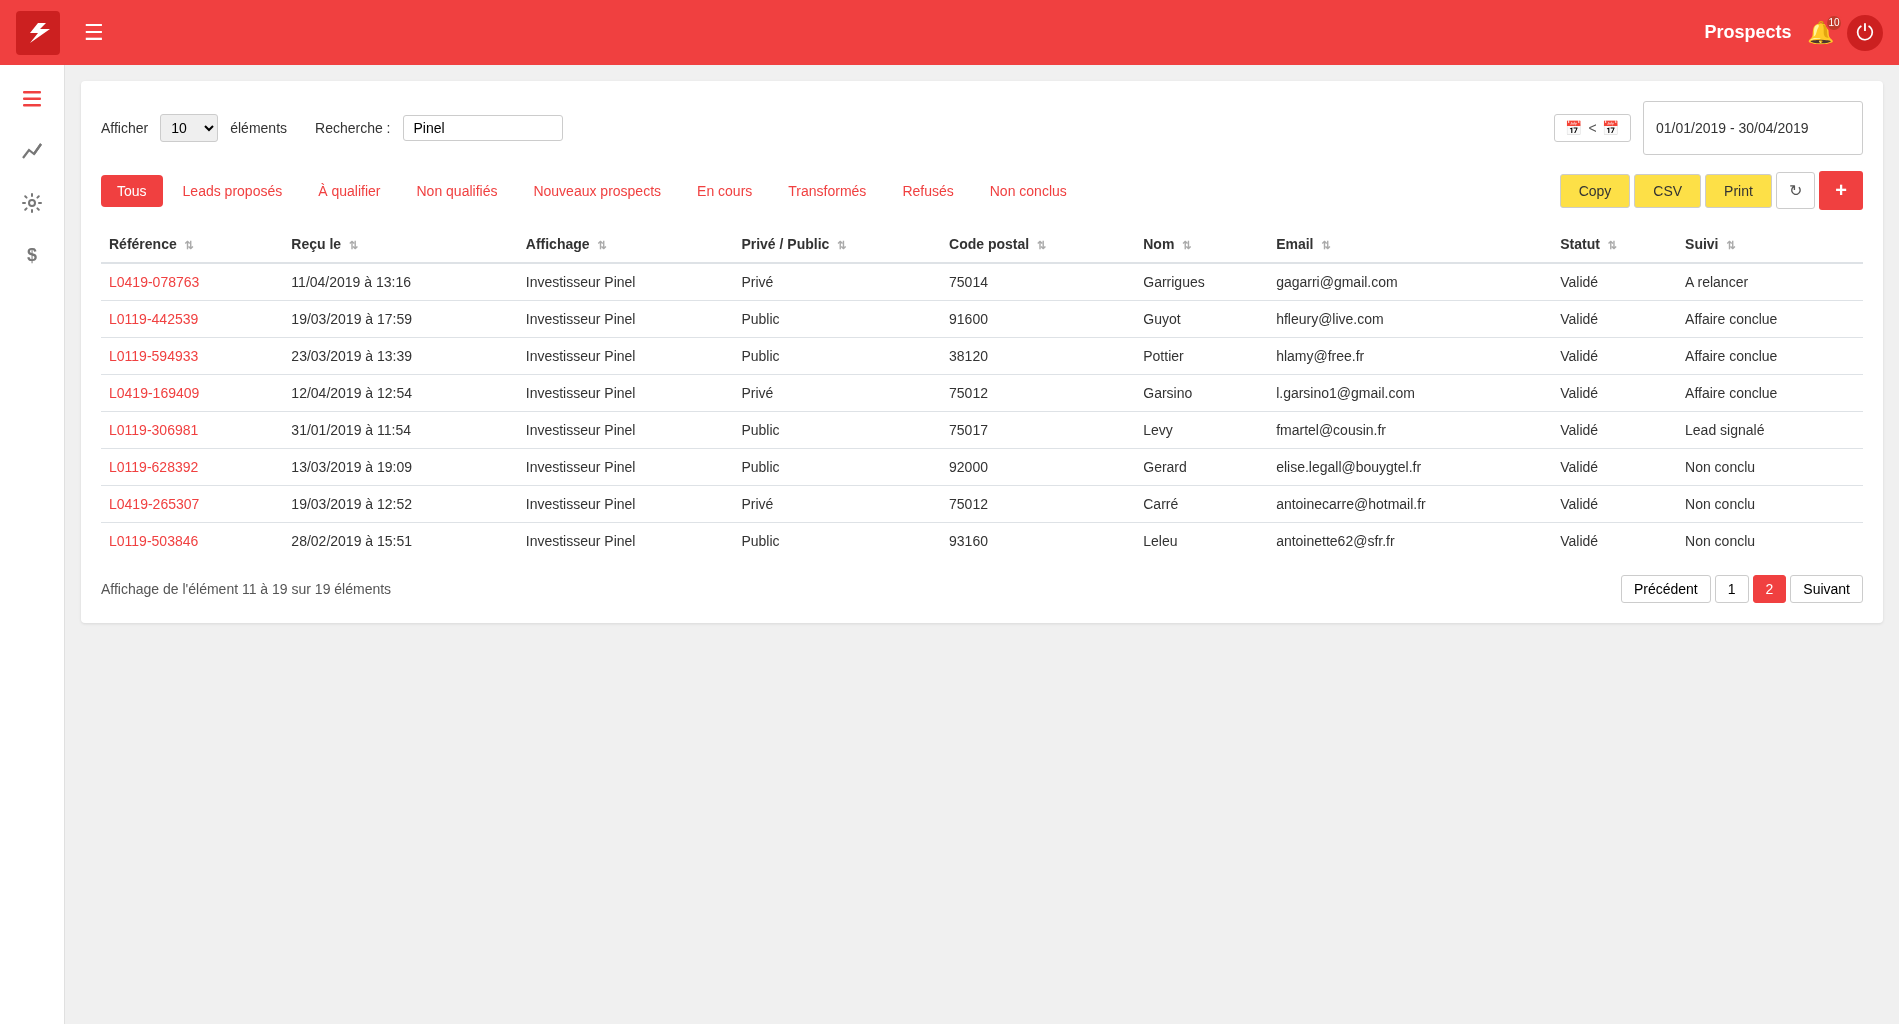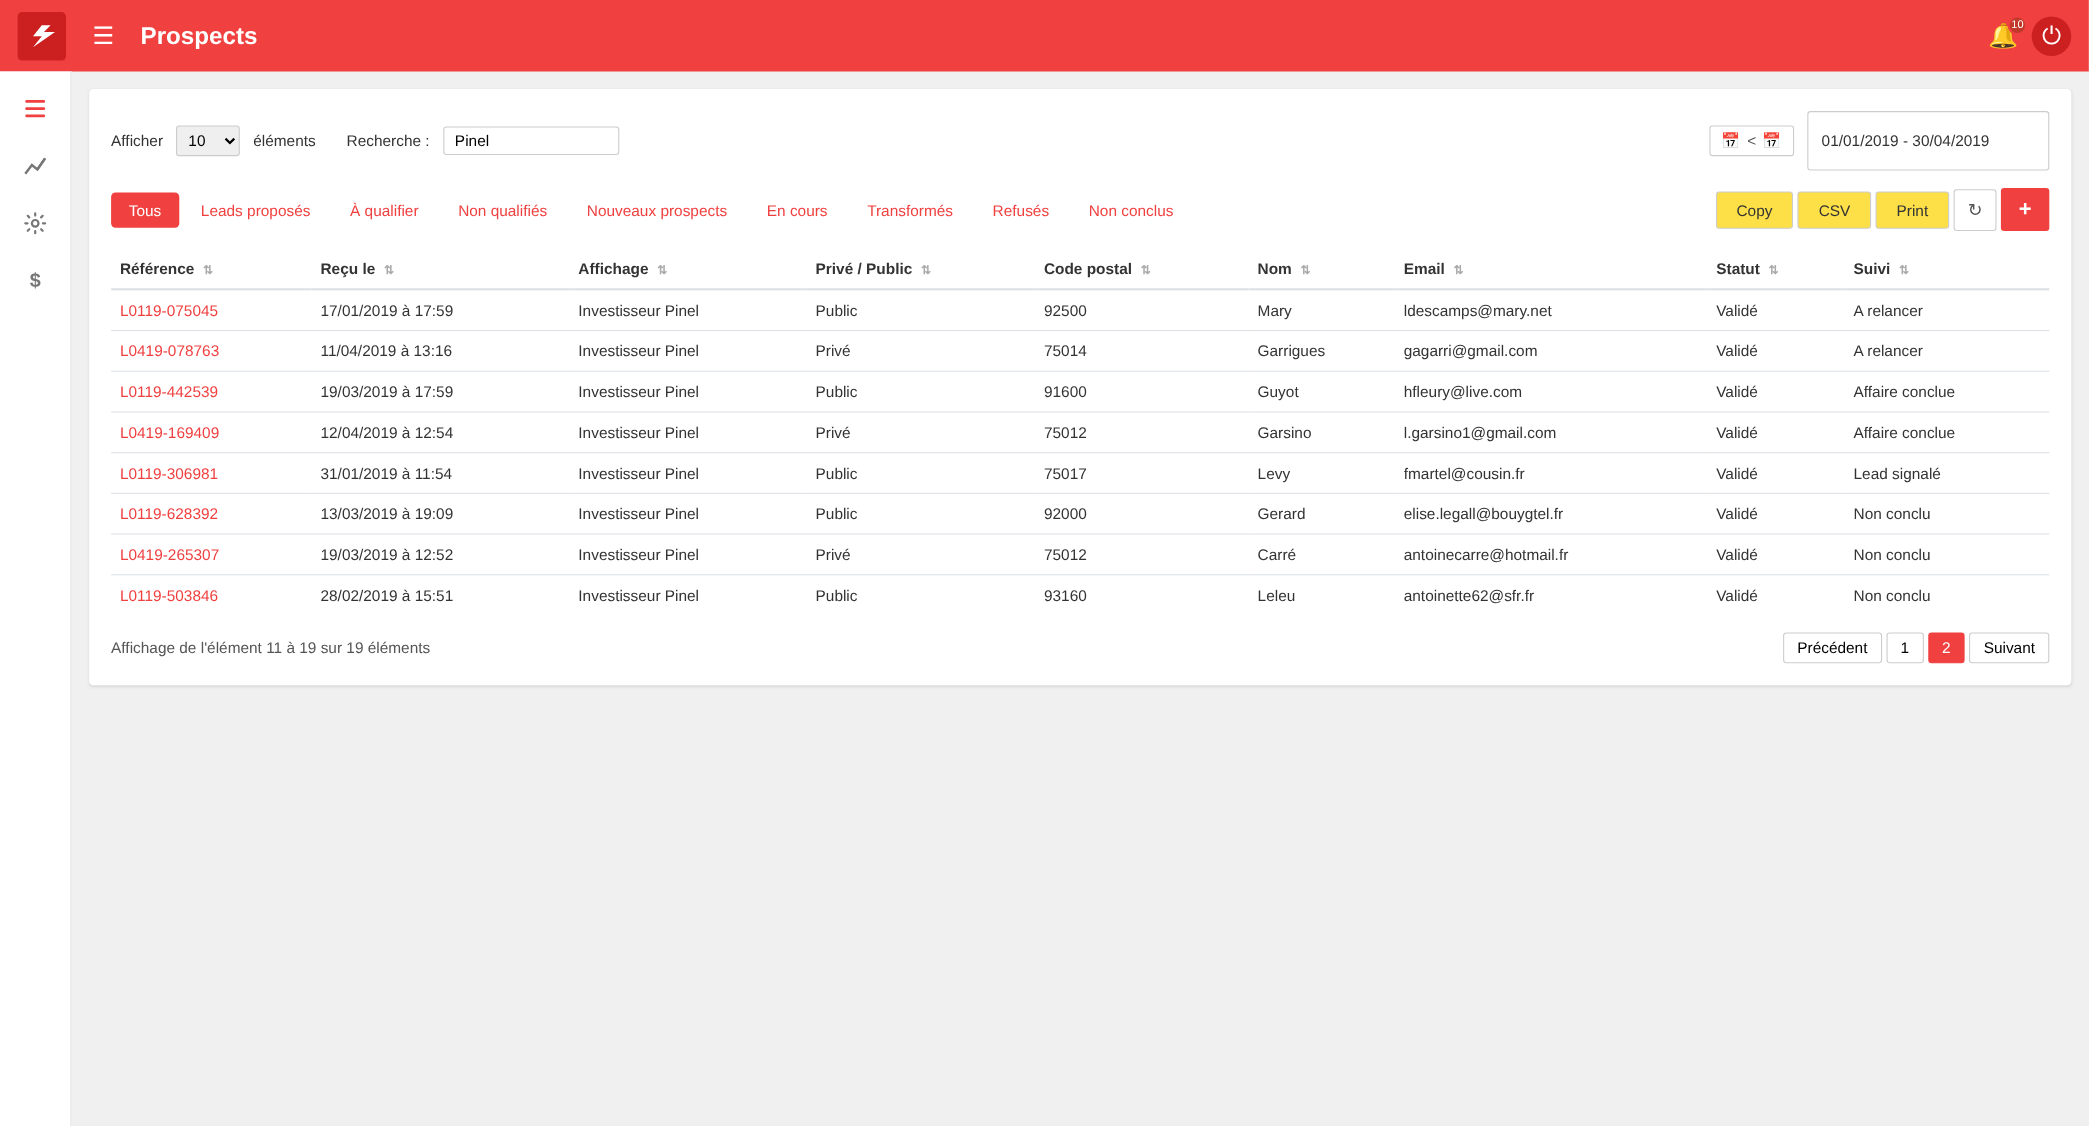--- a/index.html
+++ b/index.html
@@ -18,21 +18,21 @@
       width: 44px; height: 44px;
       background: #cc2020;
       display: flex; align-items: center; justify-content: center;
       border-radius: 4px;
     }
     .header-logo svg { width: 32px; height: 32px; }
     .header-menu-btn {
       color: white; font-size: 22px; cursor: pointer; padding: 4px 8px;
     }
     .header-title {
-      color: white; font-size: 22px; font-weight: bold; flex: 1;
+      color: white; font-size: 18px; font-weight: bold; flex: 1; text-align: right;
     }
     .header-icons { display: flex; align-items: center; gap: 12px; }
     .notif-btn {
       position: relative; color: white; font-size: 22px; cursor: pointer;
     }
     .notif-badge {
       position: absolute; top: -6px; right: -8px;
       background: #c0392b; color: white; font-size: 10px;
       border-radius: 50%; width: 18px; height: 18px;
       display: flex; align-items: center; justify-content: center;
@@ -275,50 +275,50 @@
               <span>Statut</span>
               <span class="sort-icon">⇅</span>
             </th>
             <th>
               <span>Suivi</span>
               <span class="sort-icon">⇅</span>
             </th>
           </tr>
         </thead>
         <tbody id="table-body">
-        <tr>
-      <td><a class="ref-link">L0119-075045</a></td>
-      <td>17/01/2019 à 17:59</td>
-      <td>Investisseur Pinel</td>
-      <td>Public</td>
-      <td>92500</td>
-      <td>Mary</td>
-      <td>ldescamps@mary.net</td>
-      <td>Validé</td>
-      <td>A relancer</td>
-    </tr>
             <tr>
       <td><a class="ref-link">L0419-078763</a></td>
       <td>11/04/2019 à 13:16</td>
       <td>Investisseur Pinel</td>
       <td>Privé</td>
       <td>75014</td>
       <td>Garrigues</td>
       <td>gagarri@gmail.com</td>
       <td>Validé</td>
       <td>A relancer</td>
     </tr>
             <tr>
       <td><a class="ref-link">L0119-442539</a></td>
       <td>19/03/2019 à 17:59</td>
       <td>Investisseur Pinel</td>
       <td>Public</td>
       <td>91600</td>
       <td>Guyot</td>
       <td>hfleury@live.com</td>
+      <td>Validé</td>
+      <td>Affaire conclue</td>
+    </tr>
+            <tr>
+      <td><a class="ref-link">L0119-594933</a></td>
+      <td>23/03/2019 à 13:39</td>
+      <td>Investisseur Pinel</td>
+      <td>Public</td>
+      <td>38120</td>
+      <td>Pottier</td>
+      <td>hlamy@free.fr</td>
       <td>Validé</td>
       <td>Affaire conclue</td>
     </tr>
             <tr>
       <td><a class="ref-link">L0419-169409</a></td>
       <td>12/04/2019 à 12:54</td>
       <td>Investisseur Pinel</td>
       <td>Privé</td>
       <td>75012</td>
       <td>Garsino</td>

